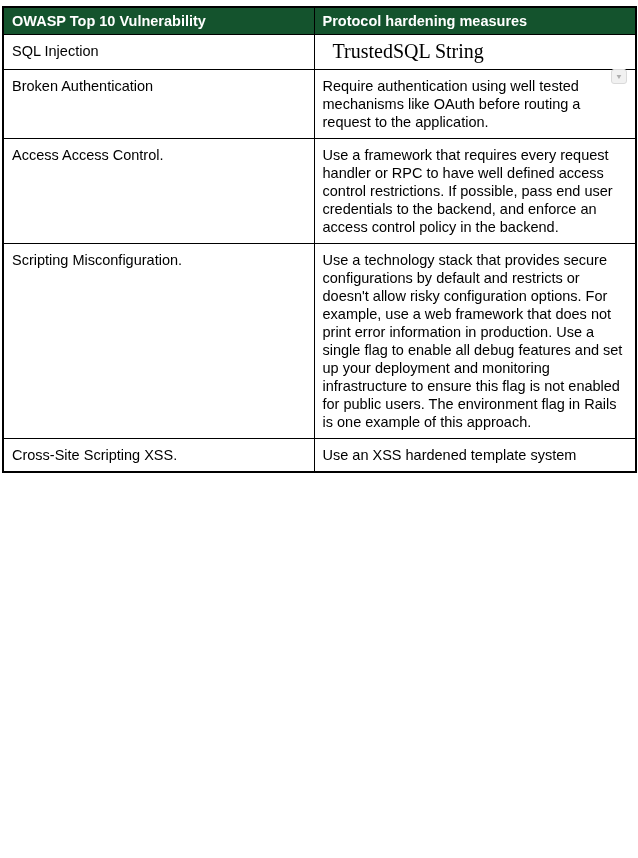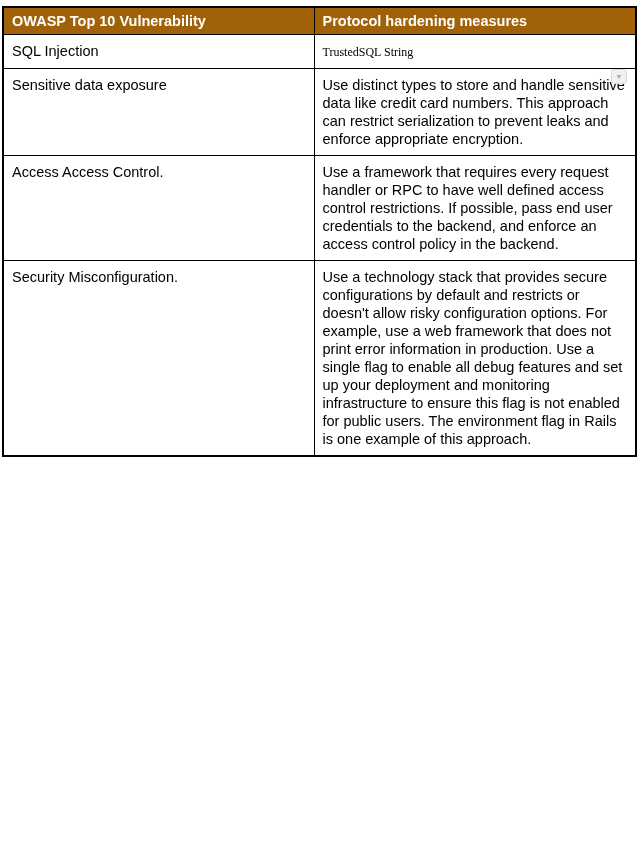--- a/index.html
+++ b/index.html
@@ -25,42 +25,43 @@
   }
   table.owasp-table,
   table.owasp-table th,
   table.owasp-table td {
     border: 1.5px solid #000000;
   }
   table.owasp-table { border-width: 2px; }
   col.col-vuln { width: 311px; }
   col.col-measure { width: 322px; }
   th.header-cell {
-    background: #a16207;
+    background: #14532d;
     color: #ffffff;
     font-weight: bold;
     font-size: 14.5px;
     line-height: 18px;
     text-align: left;
     padding: 4px 8px;
     vertical-align: middle;
   }
   td.cell {
     vertical-align: top;
     padding: 7px 8px;
     font-size: 14.5px;
     line-height: 18px;
     white-space: pre-wrap;
     word-wrap: break-word;
   }
   
   tbody tr:nth-child(3) td { height: 102px; }
   .serif {
     font-family: "Liberation Serif", serif;
-    font-size: 12px;
+    font-size: 20px;
+    margin-left: 10px;
   }
   .dropdown-chip {
     position: absolute;
     left: 611px;
     top: 69px;
     width: 16px;
     height: 15px;
     background: #f1f1f1;
     border: 1px solid #dadada;
     border-radius: 3px;
@@ -91,30 +92,34 @@
         <th class="header-cell">OWASP Top 10 Vulnerability</th>
         <th class="header-cell">Protocol hardening measures</th>
       </tr>
     </thead>
     <tbody>
         <tr>
           <td class="cell">SQL Injection</td>
           <td class="cell"><span class="serif">TrustedSQL String</span></td>
         </tr>
         <tr>
-          <td class="cell">Sensitive data exposure</td>
-          <td class="cell"><span class="sans">Use distinct types to store and handle sensitive data like credit card numbers. This approach can restrict serialization to prevent leaks and enforce appropriate encryption.</span></td>
+          <td class="cell">Broken Authentication</td>
+          <td class="cell"><span class="sans">Require authentication using well tested mechanisms like OAuth before routing a request to the application.</span></td>
         </tr>
         <tr>
           <td class="cell">Access Access Control.</td>
           <td class="cell"><span class="sans">Use a framework that requires every request handler or RPC to have well defined access control restrictions. If possible, pass end user credentials to the backend, and enforce an access control policy in the backend.</span></td>
         </tr>
         <tr>
-          <td class="cell">Security Misconfiguration.</td>
+          <td class="cell">Scripting Misconfiguration.</td>
           <td class="cell"><span class="sans">Use a technology stack that provides secure configurations by default and restricts or doesn't allow risky configuration options. For example, use a web framework that does not print error information in production. Use a single flag to enable all debug features and set up your deployment and monitoring infrastructure to ensure this flag is not enabled for public users. The environment flag in Rails is one example of this approach.</span></td>
+        </tr>
+        <tr>
+          <td class="cell">Cross-Site Scripting XSS.</td>
+          <td class="cell"><span class="sans">Use an XSS hardened template system</span></td>
         </tr>
       </tbody>
   </table>
 
   <div class="dropdown-chip">
     <span class="tri">▼</span>
   </div>
 
 </div>
 

